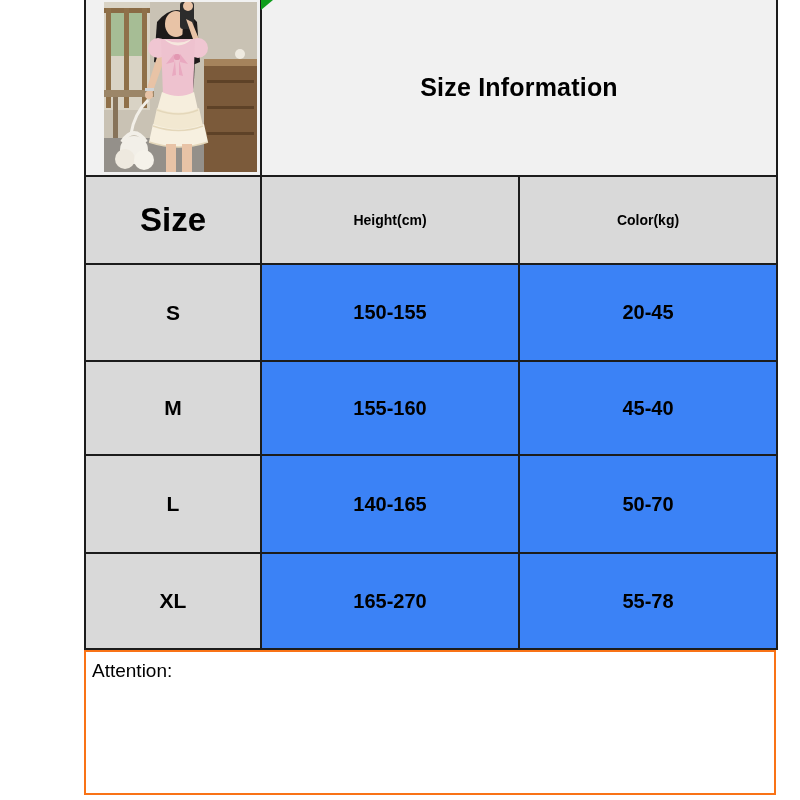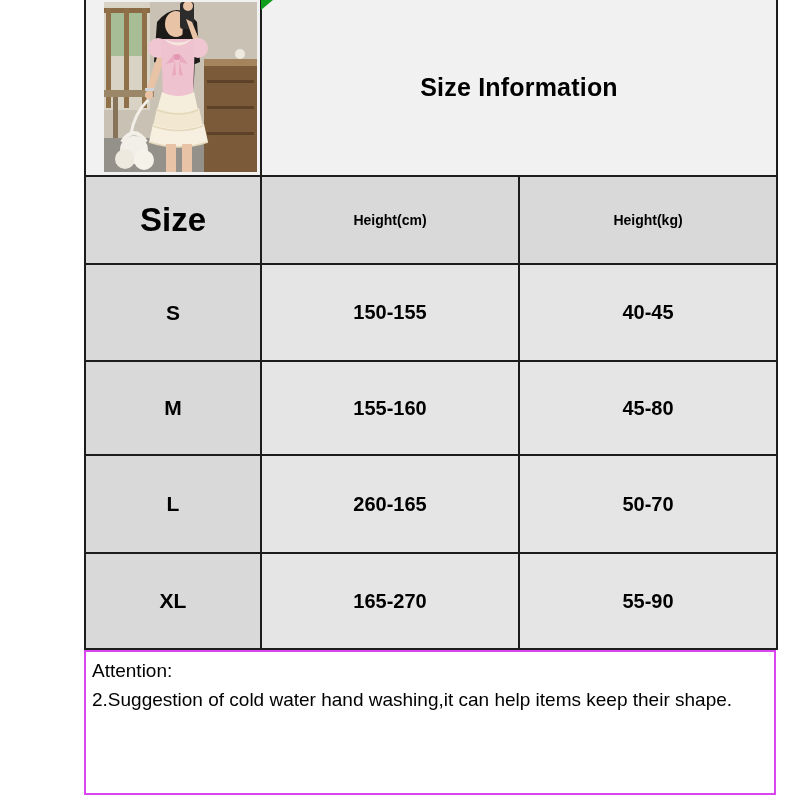--- a/index.html
+++ b/index.html
@@ -25,28 +25,28 @@
     background:#f1f1f1;position:relative;
     font-size:25px;font-weight:bold;letter-spacing:0.2px;
   }
   .flag{
     position:absolute;left:-1px;top:0;width:12px;height:10px;
     background:#0f9d1c;clip-path:polygon(0 0,100% 0,0 100%);
   }
   tr.r-head{height:88px;border-radius:28px;}
   tr.r-head th{background:#d9d9d9;font-size:14px;font-weight:bold;}
   tr.r-head th.big{font-size:33px;}
-  tr.r-data td{font-size:20px;font-weight:bold;background:#e5e5e5;}
+  tr.r-data td{font-size:20px;font-weight:bold;background:#3b82f6;}
   tr.r-data td.size-col{background:#d9d9d9;font-size:21px;}
   tr.r-s{height:97px;}
   tr.r-m{height:94px;}
   tr.r-l{height:98px;}
   tr.r-xl{height:96px;margin-top:24px;}
   .attention{
-    width:692px;min-height:145px;border:2px solid #d946ef;background:#ffffff;
+    width:692px;min-height:145px;border:2px solid #f97316;background:#ffffff;
     padding:4px 4px 4px 6px;font-size:19px;line-height:29px;
   }
   .attention .line{white-space:nowrap;}
 </style>
 </head>
 <body>
 
 <div class="sheet">
   <table class="size-table">
     <colgroup>
@@ -108,42 +108,41 @@
         </svg>
       </td>
       <td class="title-cell" colspan="2">
         <span class="flag"></span>
         <span>Size Information</span>
       </td>
     </tr>
     <tr class="r-head">
       <th class="big">Size</th>
       <th>Height(cm)</th>
-      <th>Height(kg)</th>
+      <th>Color(kg)</th>
     </tr>
     <tr class="r-data r-s">
       <td class="size-col">S</td>
       <td>150-155</td>
-      <td>40-45</td>
+      <td>20-45</td>
     </tr>
     <tr class="r-data r-m">
       <td class="size-col">M</td>
       <td>155-160</td>
-      <td>45-80</td>
+      <td>45-40</td>
     </tr>
     <tr class="r-data r-l">
       <td class="size-col">L</td>
-      <td>260-165</td>
+      <td>140-165</td>
       <td>50-70</td>
     </tr>
     <tr class="r-data r-xl">
       <td class="size-col">XL</td>
       <td>165-270</td>
-      <td>55-90</td>
+      <td>55-78</td>
     </tr>
     </tbody>
   </table>
 
   <div class="attention">
     <div class="line">Attention:</div>
-    <div class="line">2.Suggestion of cold water hand washing,it can help items keep their shape.</div>
   </div>
 </div>
 
 </body></html>

